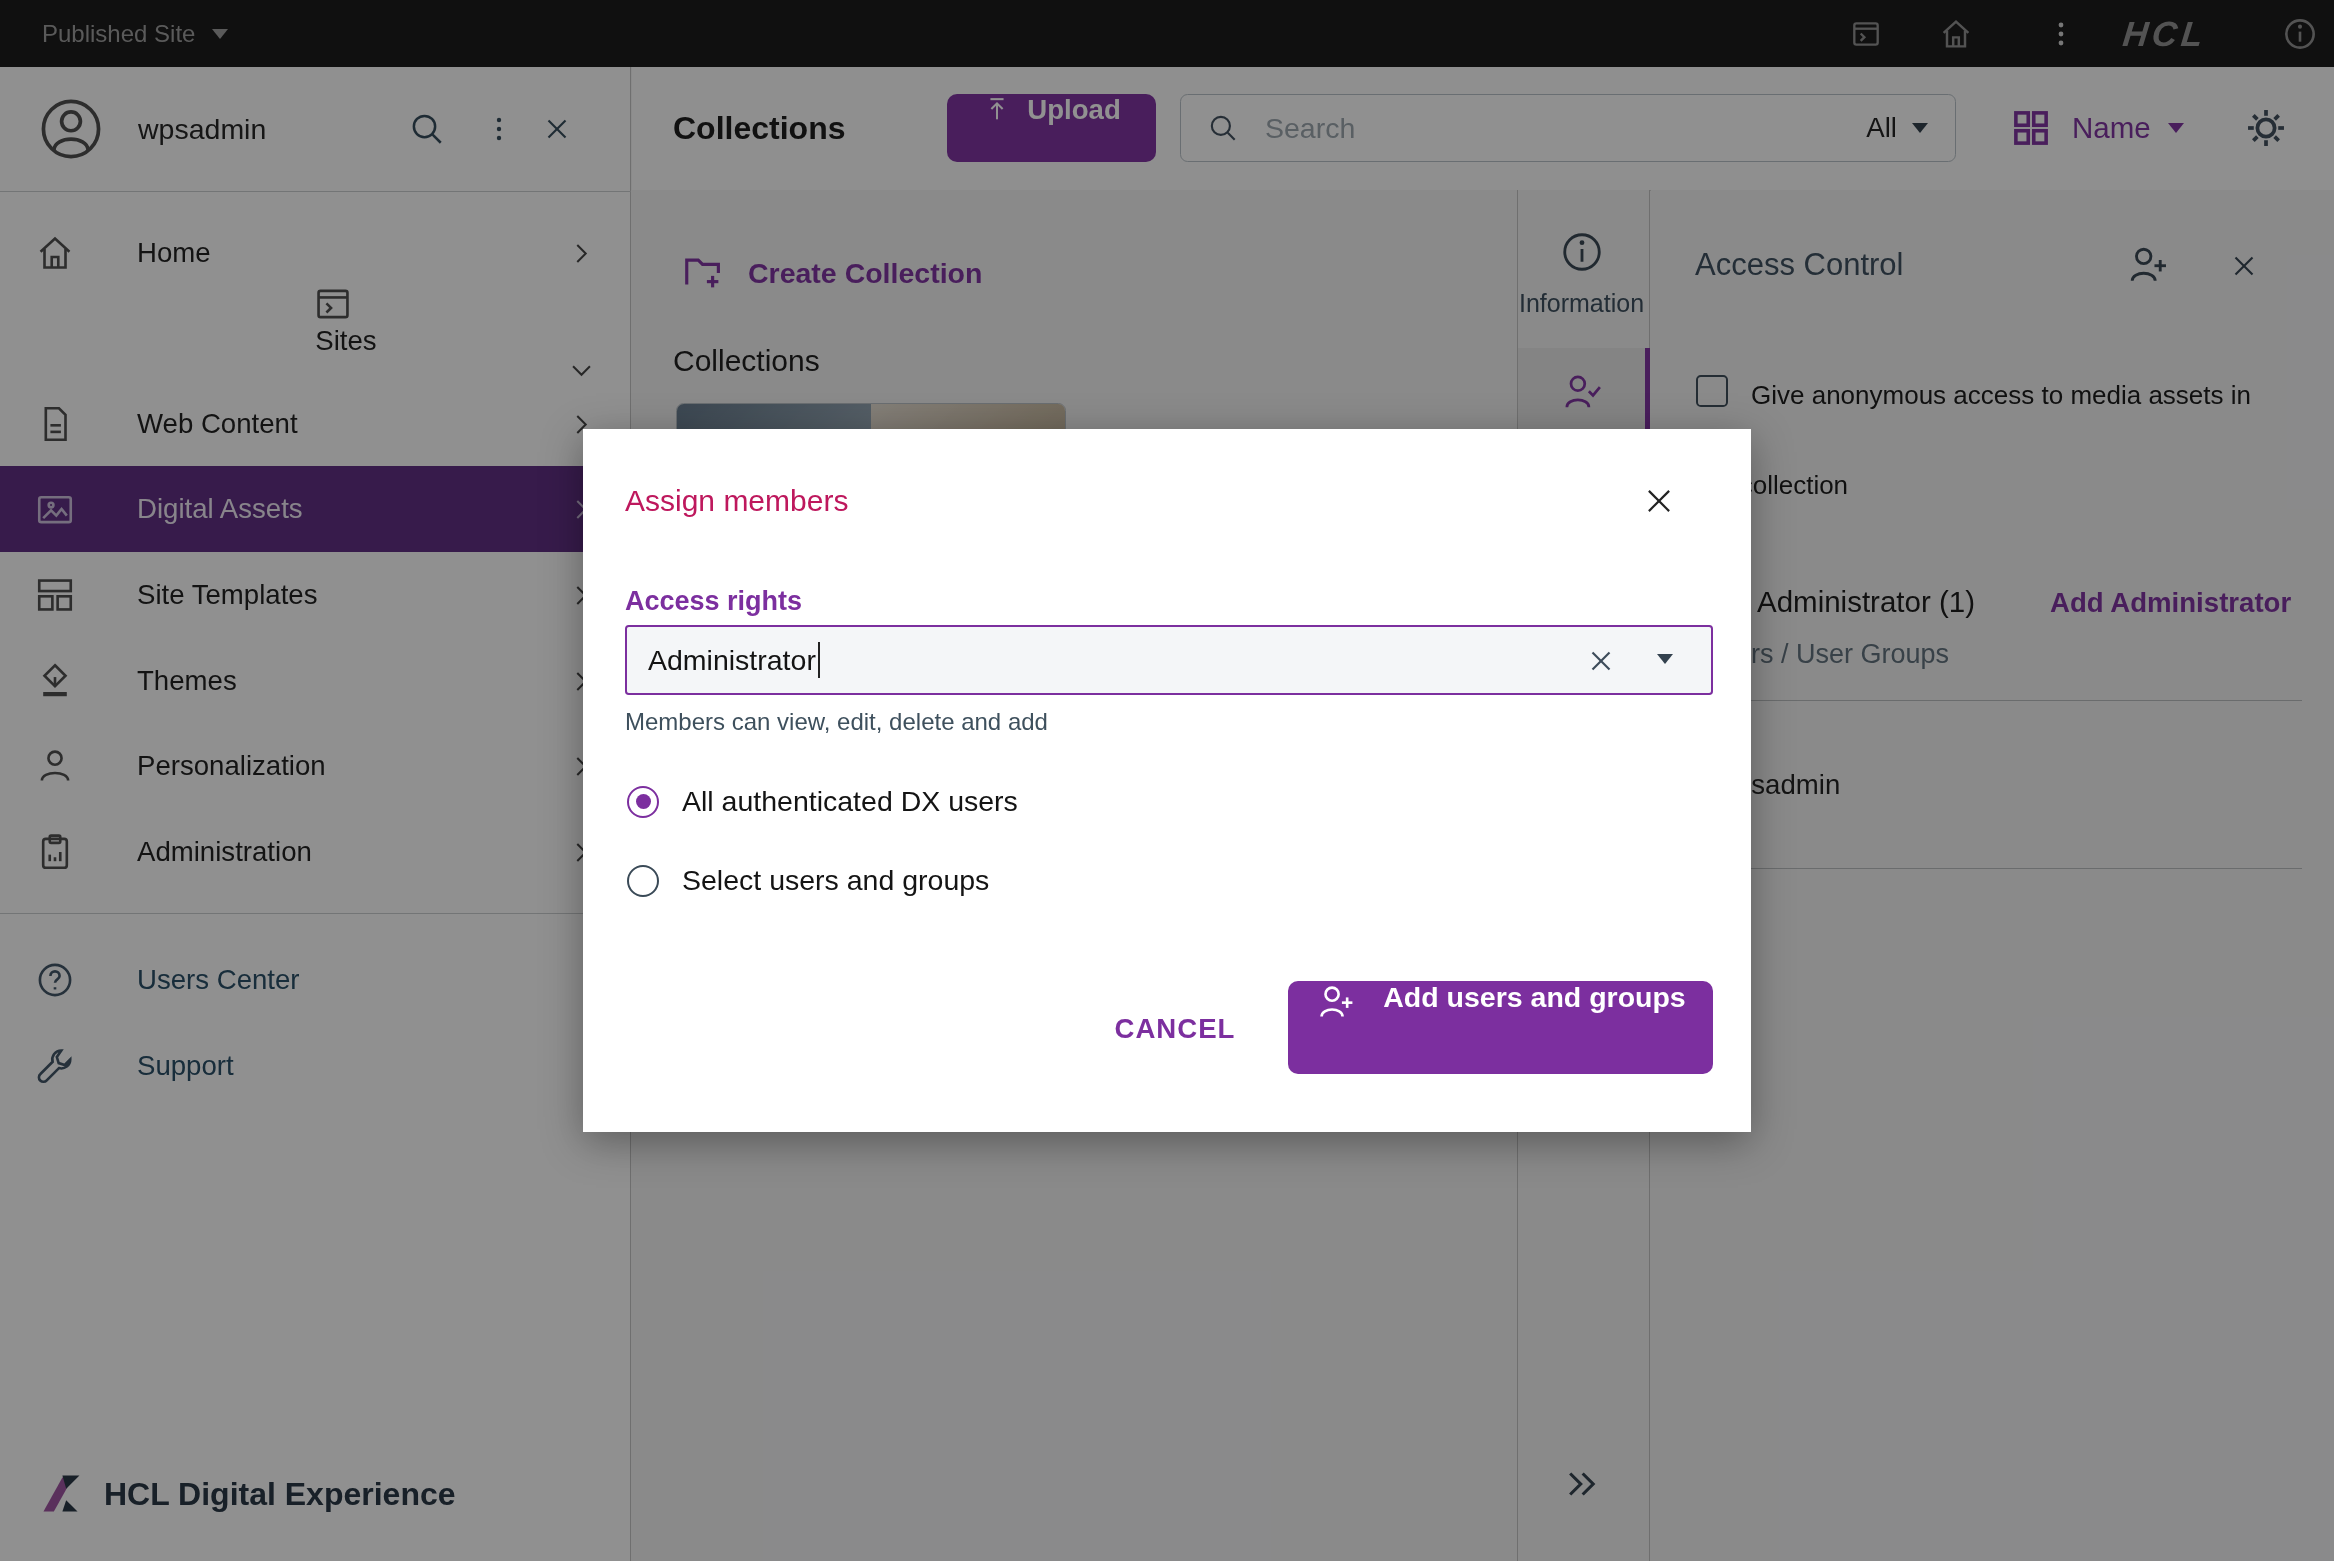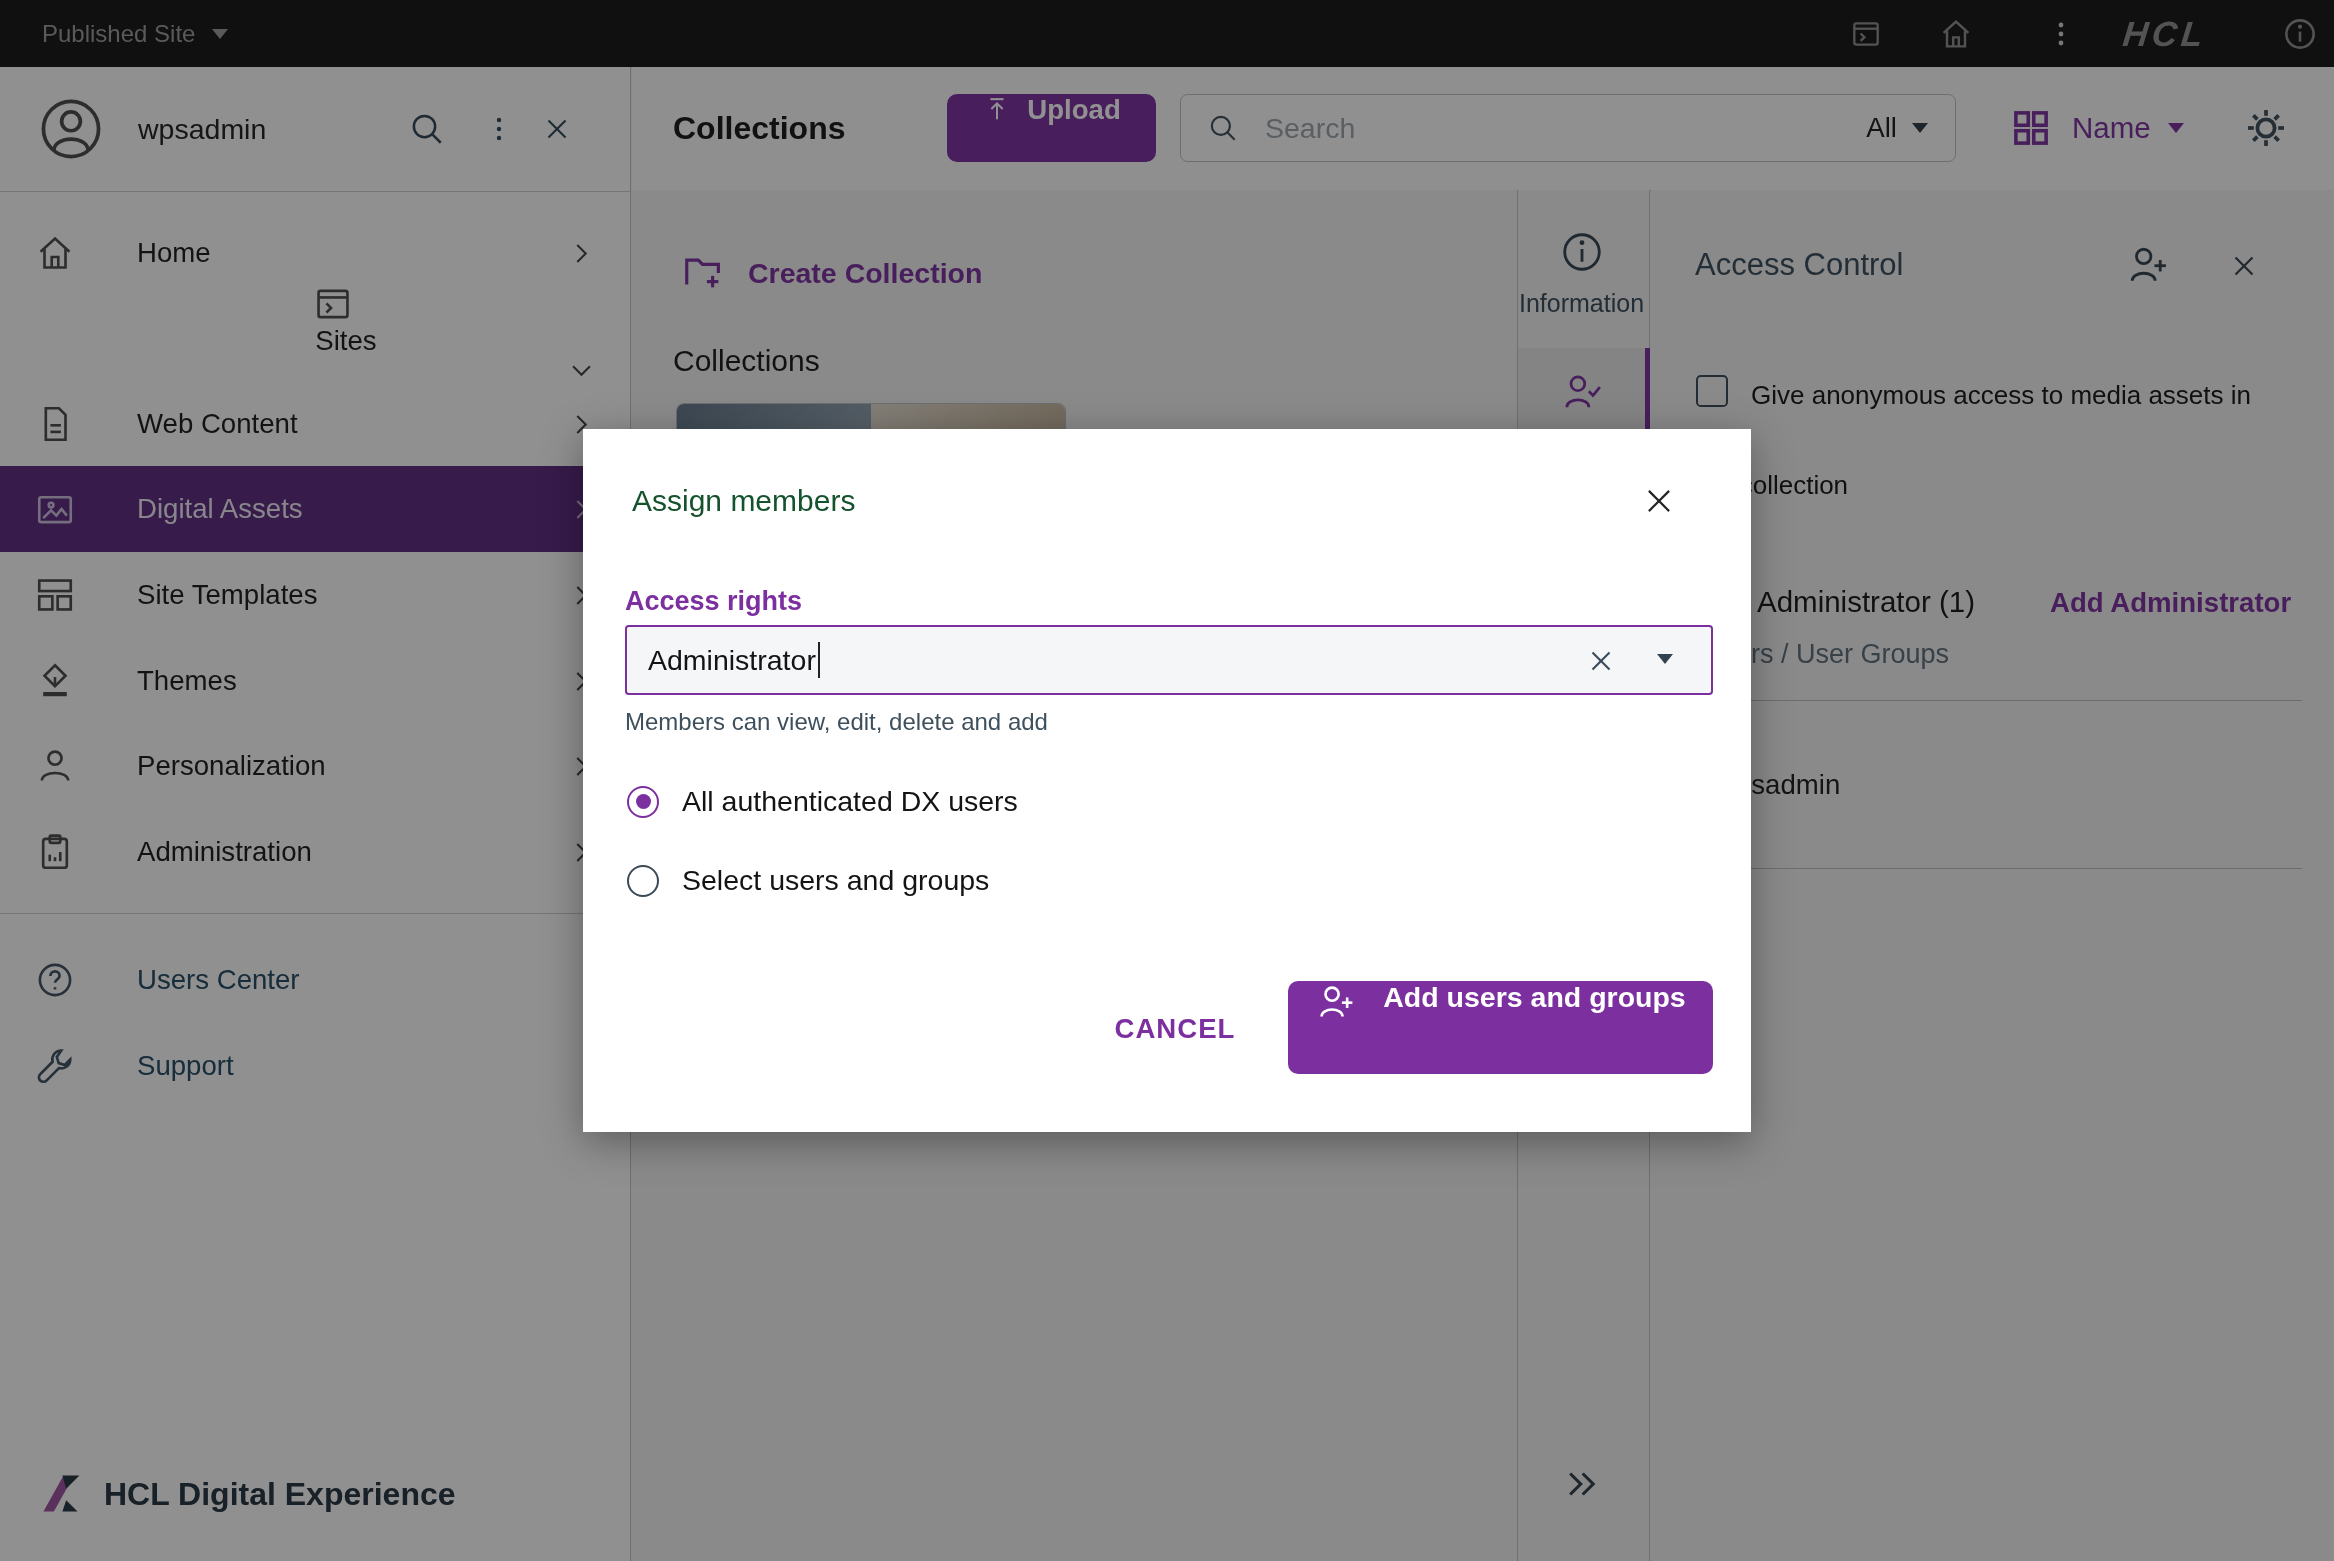--- a/index.html
+++ b/index.html
@@ -49,21 +49,21 @@
   
   #panel{left:1651px;top:190px;width:683px;height:1372px;background:#f3f3f3;}
   .panel-title{font-size:31px;color:#3a4c5c;}
   .panel-text{font-size:26px;color:#141414;}
   #anon-label{line-height:90px;text-indent:59px;width:571px;}
   .subtle{color:#5d6e7a;font-size:27px;}
   .checkbox{width:32px;height:32px;border:2.9px solid #3a4a57;border-radius:4.8px;box-sizing:border-box;background:transparent;cursor:pointer;}
   
   #overlay{left:0;top:0;width:2334px;height:1562px;background:rgba(10,10,12,0.45);z-index:40;}
   #modal{left:583px;top:429px;width:1168px;height:703px;background:#ffffff;z-index:60;box-shadow:0 9.5px 38px rgba(0,0,0,0.35);}
-  .modal-title{font-size:30px;color:#14532d;margin-left:7px;}
+  .modal-title{font-size:30px;color:#be185d;}
   .field-label{font-size:27px;font-weight:600;color:var(--accent);}
   #ar-input{left:42px;top:196px;width:1088px;height:70px;border:2.9px solid var(--accent);border-radius:3.8px;background:#f4f6f8;box-sizing:border-box;display:flex;align-items:center;cursor:text;}
   #ar-input .value{margin-left:21px;font-size:28.5px;color:#141414;}
   .cursor-bar{display:inline-block;width:1.9px;height:36px;background:#222;margin-left:1.9px;animation:blink 1.1s steps(1) infinite;}
   @keyframes blink{50%{opacity:0;}}
   .helper{font-size:24px;color:#3e505d;}
   .radio-row{position:absolute;left:44px;height:65px;display:flex;align-items:center;cursor:pointer;}
   .radio-outer{width:32px;height:32px;border-radius:50%;box-sizing:border-box;display:flex;align-items:center;justify-content:center;}
   .radio-outer.on{border:2.9px solid var(--accent);}
   .radio-outer.off{border:2.9px solid #3a4a57;}

